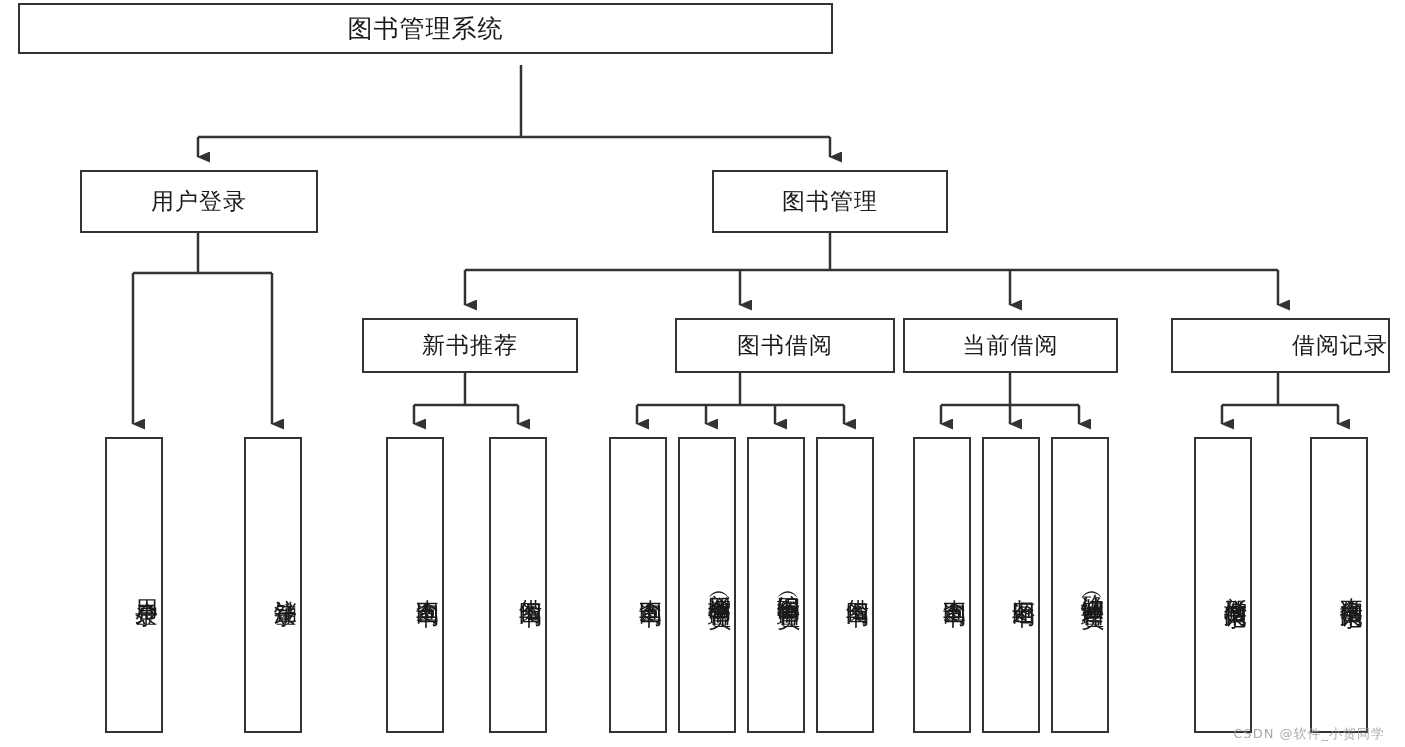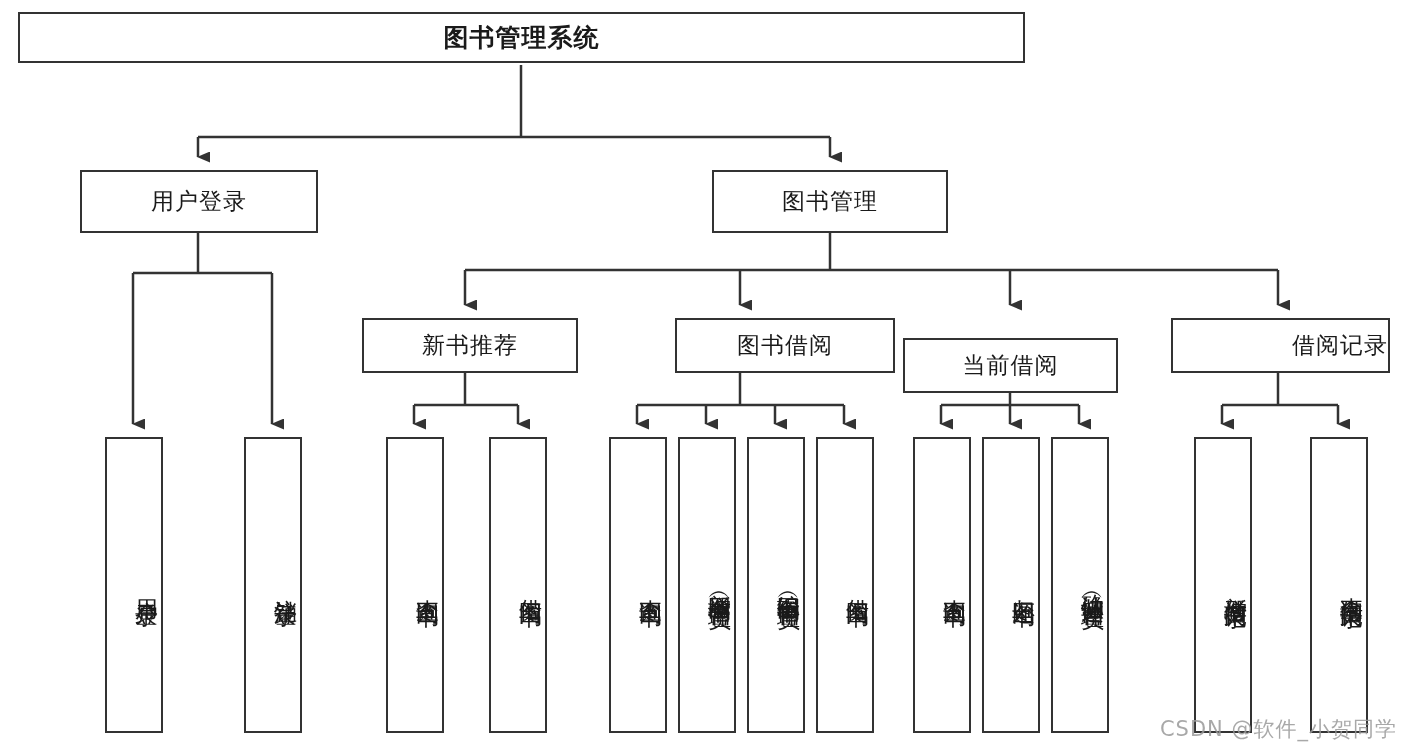--- a/index.html
+++ b/index.html
@@ -55,23 +55,23 @@
     writing-mode: vertical-rl;
     text-orientation: upright;
     display: block;
     text-align: center;
   }
   #root-node {
     font-size: 25px;
   }
   .watermark {
     position: absolute;
-    right: 8px;
+    right: 20px;
     bottom: 4px;
-    font-size: 21px;
+    font-size: 13px;
     color: #9a9a9a;
     letter-spacing: 1px;
     white-space: nowrap;
     opacity: 0.85;
   }
 </style>
 </head>
 <body>
 
 <div id="canvas">
@@ -119,41 +119,41 @@
       <path d="M1010,405 L1010,424" marker-end="url(#arrow)"></path>
       <path d="M1079,405 L1079,424" marker-end="url(#arrow)"></path>
 
       <path d="M1278,373 L1278,405"></path>
       <path d="M1222,405 L1338,405"></path>
       <path d="M1222,405 L1222,424" marker-end="url(#arrow)"></path>
       <path d="M1338,405 L1338,424" marker-end="url(#arrow)"></path>
     </g>
   </svg>
 
-  <div class="node h" id="root-node" style="left:18px; top:12px; width:1007px; height:51px;font-weight:bold;">
+  <div class="node h" id="root-node" style="left:18px; top:3px; width:815px; height:51px;">
     <span>图书管理系统</span>
   </div>
 
   <div class="node h" style="left:80px; top:170px; width:238px; height:63px;">
     <span>用户登录</span>
   </div>
 
   <div class="node h" style="left:712px; top:170px; width:236px; height:63px;">
     <span>图书管理</span>
   </div>
 
   <div class="node h" style="left:362px; top:318px; width:216px; height:55px;">
     <span>新书推荐</span>
   </div>
 
   <div class="node h" style="left:631px; top:318px; width:220px; height:55px;margin-left:44px;">
     <span>图书借阅</span>
   </div>
 
-  <div class="node h" style="left:903px; top:318px; width:215px; height:55px;margin-top:20px;">
+  <div class="node h" style="left:903px; top:318px; width:215px; height:55px;">
     <span>当前借阅</span>
   </div>
 
   <div class="node h" style="left:1171px; top:318px; width:219px; height:55px;justify-content:flex-end;">
     <span>借阅记录</span>
   </div>
 
   <div class="node v" style="left:105px; top:437px; width:58px; height:296px;">
     <span class="vtext">用户登录</span>
   </div>

